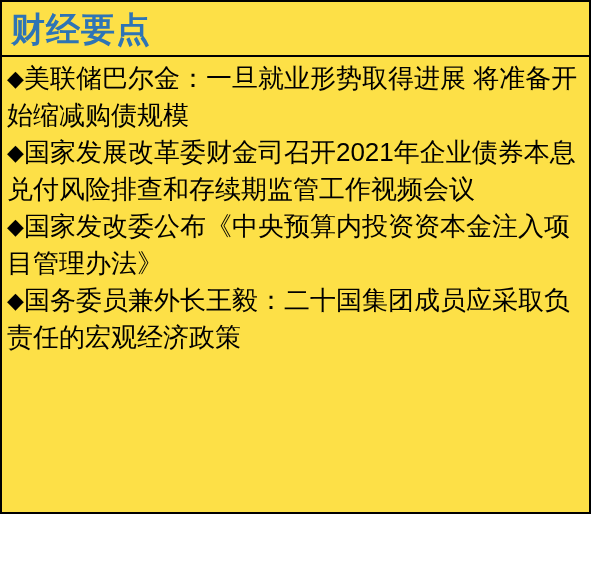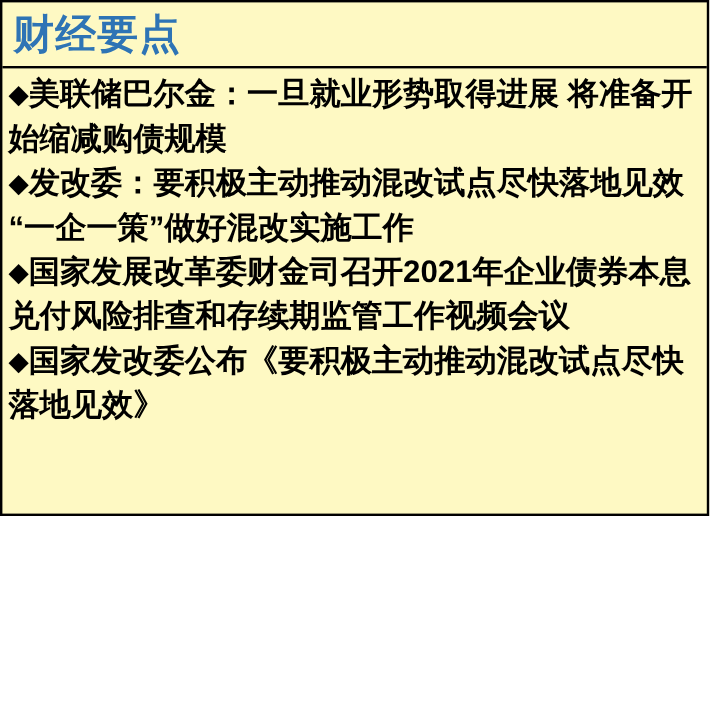--- a/index.html
+++ b/index.html
@@ -8,44 +8,44 @@
     background: #ffffff;
     width: 600px;
     height: 585px;
     font-family: "Liberation Sans", "DejaVu Sans", sans-serif;
   }
   .frame {
     position: absolute;
     left: 0;
     top: 0;
     width: 591px;
-    height: 430px;
+    height: 514px;
     border: 2px solid #000000;
     box-sizing: border-box;
-    background: #fef9c3;
+    background: #fde047;
   }
   .title-row {
     height: 55px;
     border-bottom: 2px solid #000000;
     box-sizing: border-box;
     display: flex;
     align-items: center;
     padding-left: 9px;
   }
   .title-text {
     font-size: 34px;
     font-weight: bold;
     color: #2E74B5;
     letter-spacing: 1px;
     line-height: 1;
   }
   .news-body {
     padding: 3px 5px 0 5px;
     font-size: 26px;
-    font-weight: bold;
+    font-weight: normal;
     color: #000000;
     line-height: 37px;
   }
   .bullet-item {
     margin: 0;
     padding: 0;
     text-align: left;
     word-break: break-all;
   }
   .diamond {
@@ -60,22 +60,22 @@
 
   <div class="title-row">
     <span class="title-text">财经要点</span>
   </div>
 
   <div class="news-body">
 
     <p class="bullet-item"><span class="diamond">◆</span><span>美联储巴尔金：一旦就业形势取得进展 将准备开始缩减购债规模</span></p>
 
 
-    <p class="bullet-item"><span class="diamond">◆</span><span>发改委：要积极主动推动混改试点尽快落地见效 “一企一策”做好混改实施工作</span></p>
 
     <p class="bullet-item"><span class="diamond">◆</span><span>国家发展改革委财金司召开2021年企业债券本息兑付风险排查和存续期监管工作视频会议</span></p>
 
-    <p class="bullet-item"><span class="diamond">◆</span><span>国家发改委公布《要积极主动推动混改试点尽快落地见效》</span></p>
+    <p class="bullet-item"><span class="diamond">◆</span><span>国家发改委公布《中央预算内投资资本金注入项目管理办法》</span></p>
 
 
+    <p class="bullet-item"><span class="diamond">◆</span><span>国务委员兼外长王毅：二十国集团成员应采取负责任的宏观经济政策</span></p>
 
   </div>
 </div>
 
 </body></html>

